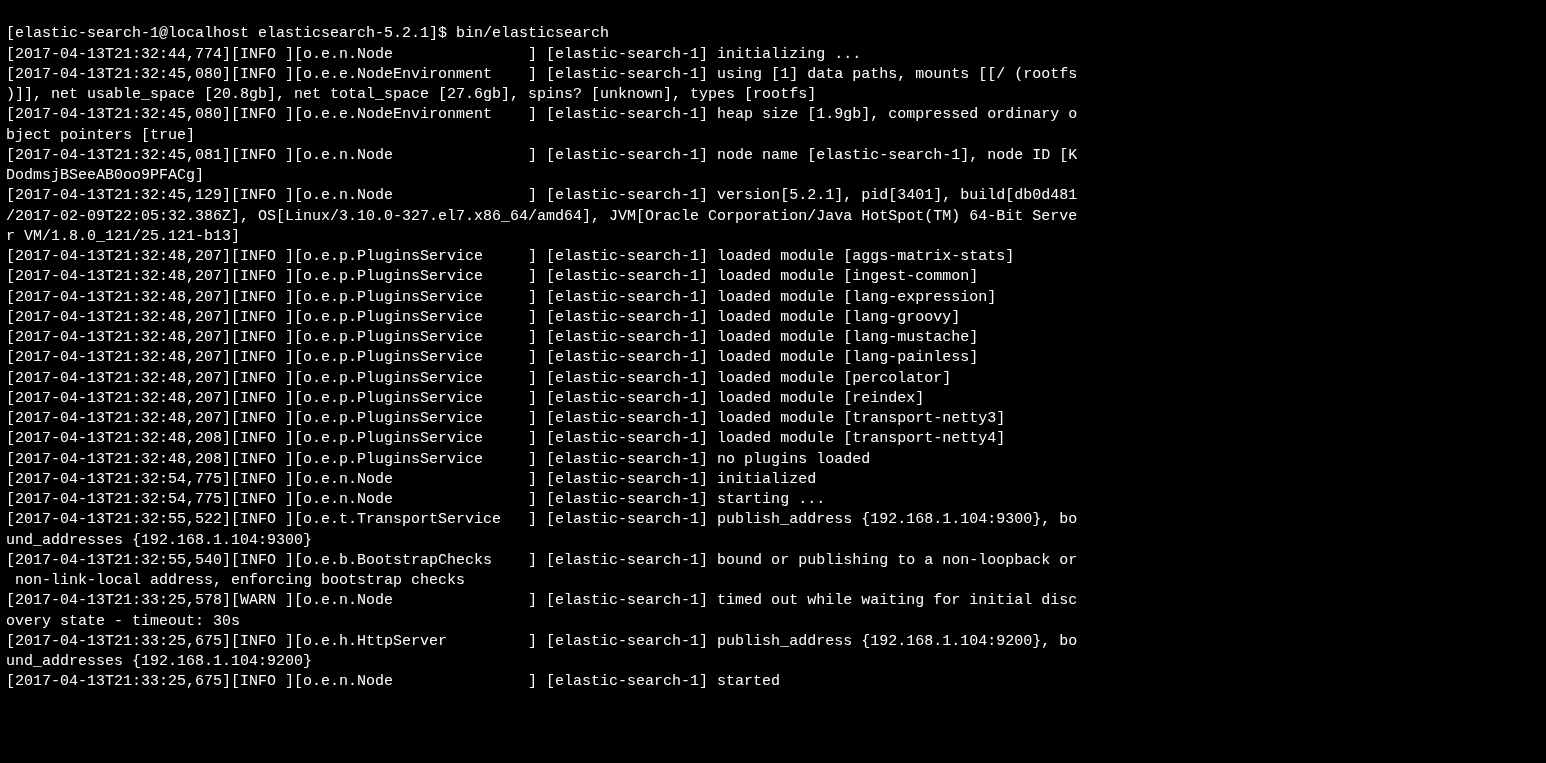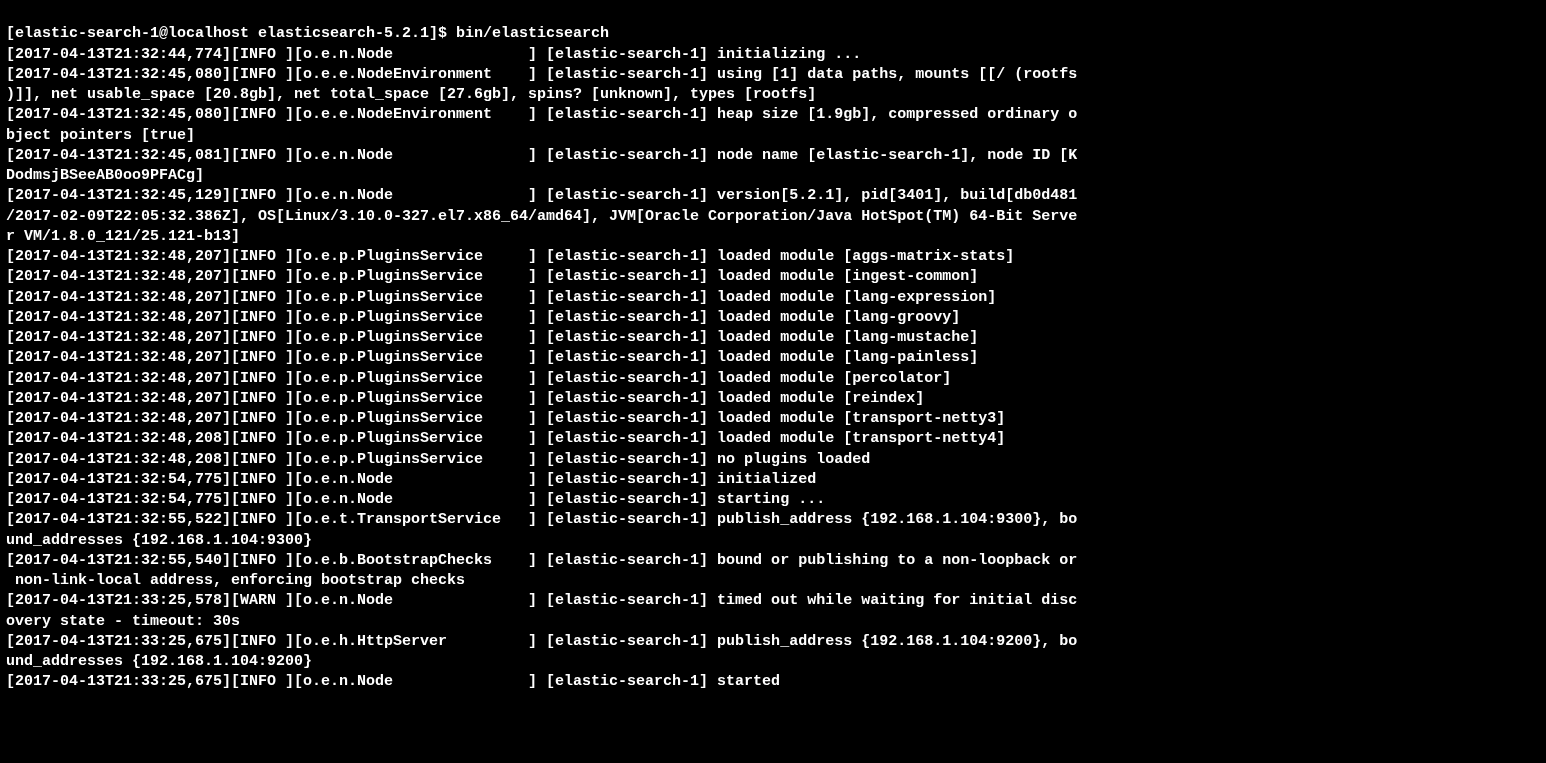--- a/index.html
+++ b/index.html
@@ -19,20 +19,19 @@
       padding: 4px 6px;
     }
     .terminal {
       white-space: pre;
       word-wrap: break-word;
       overflow-wrap: break-word;
     }
     .line {
       display: block;
       white-space: pre;
-      font-weight: bold;
     }
   </style>
 </head>
 <body>
 
 <div class="terminal">
 <span class="line">[elastic-search-1@localhost elasticsearch-5.2.1]$ bin/elasticsearch</span><span class="line">[2017-04-13T21:32:44,774][INFO ][o.e.n.Node               ] [elastic-search-1] initializing ...</span><span class="line">[2017-04-13T21:32:45,080][INFO ][o.e.e.NodeEnvironment    ] [elastic-search-1] using [1] data paths, mounts [[/ (rootfs</span><span class="line">)]], net usable_space [20.8gb], net total_space [27.6gb], spins? [unknown], types [rootfs]</span><span class="line">[2017-04-13T21:32:45,080][INFO ][o.e.e.NodeEnvironment    ] [elastic-search-1] heap size [1.9gb], compressed ordinary o</span><span class="line">bject pointers [true]</span><span class="line">[2017-04-13T21:32:45,081][INFO ][o.e.n.Node               ] [elastic-search-1] node name [elastic-search-1], node ID [K</span><span class="line">DodmsjBSeeAB0oo9PFACg]</span><span class="line">[2017-04-13T21:32:45,129][INFO ][o.e.n.Node               ] [elastic-search-1] version[5.2.1], pid[3401], build[db0d481</span><span class="line">/2017-02-09T22:05:32.386Z], OS[Linux/3.10.0-327.el7.x86_64/amd64], JVM[Oracle Corporation/Java HotSpot(TM) 64-Bit Serve</span><span class="line">r VM/1.8.0_121/25.121-b13]</span><span class="line">[2017-04-13T21:32:48,207][INFO ][o.e.p.PluginsService     ] [elastic-search-1] loaded module [aggs-matrix-stats]</span><span class="line">[2017-04-13T21:32:48,207][INFO ][o.e.p.PluginsService     ] [elastic-search-1] loaded module [ingest-common]</span><span class="line">[2017-04-13T21:32:48,207][INFO ][o.e.p.PluginsService     ] [elastic-search-1] loaded module [lang-expression]</span><span class="line">[2017-04-13T21:32:48,207][INFO ][o.e.p.PluginsService     ] [elastic-search-1] loaded module [lang-groovy]</span><span class="line">[2017-04-13T21:32:48,207][INFO ][o.e.p.PluginsService     ] [elastic-search-1] loaded module [lang-mustache]</span><span class="line">[2017-04-13T21:32:48,207][INFO ][o.e.p.PluginsService     ] [elastic-search-1] loaded module [lang-painless]</span><span class="line">[2017-04-13T21:32:48,207][INFO ][o.e.p.PluginsService     ] [elastic-search-1] loaded module [percolator]</span><span class="line">[2017-04-13T21:32:48,207][INFO ][o.e.p.PluginsService     ] [elastic-search-1] loaded module [reindex]</span><span class="line">[2017-04-13T21:32:48,207][INFO ][o.e.p.PluginsService     ] [elastic-search-1] loaded module [transport-netty3]</span><span class="line">[2017-04-13T21:32:48,208][INFO ][o.e.p.PluginsService     ] [elastic-search-1] loaded module [transport-netty4]</span><span class="line">[2017-04-13T21:32:48,208][INFO ][o.e.p.PluginsService     ] [elastic-search-1] no plugins loaded</span><span class="line">[2017-04-13T21:32:54,775][INFO ][o.e.n.Node               ] [elastic-search-1] initialized</span><span class="line">[2017-04-13T21:32:54,775][INFO ][o.e.n.Node               ] [elastic-search-1] starting ...</span><span class="line">[2017-04-13T21:32:55,522][INFO ][o.e.t.TransportService   ] [elastic-search-1] publish_address {192.168.1.104:9300}, bo</span><span class="line">und_addresses {192.168.1.104:9300}</span><span class="line">[2017-04-13T21:32:55,540][INFO ][o.e.b.BootstrapChecks    ] [elastic-search-1] bound or publishing to a non-loopback or</span><span class="line"> non-link-local address, enforcing bootstrap checks</span><span class="line">[2017-04-13T21:33:25,578][WARN ][o.e.n.Node               ] [elastic-search-1] timed out while waiting for initial disc</span><span class="line">overy state - timeout: 30s</span><span class="line">[2017-04-13T21:33:25,675][INFO ][o.e.h.HttpServer         ] [elastic-search-1] publish_address {192.168.1.104:9200}, bo</span><span class="line">und_addresses {192.168.1.104:9200}</span><span class="line">[2017-04-13T21:33:25,675][INFO ][o.e.n.Node               ] [elastic-search-1] started</span></div>
 
 </body></html>

